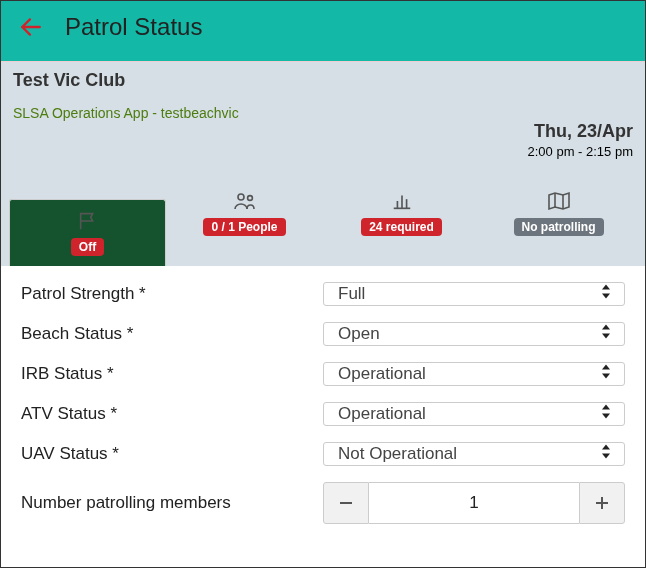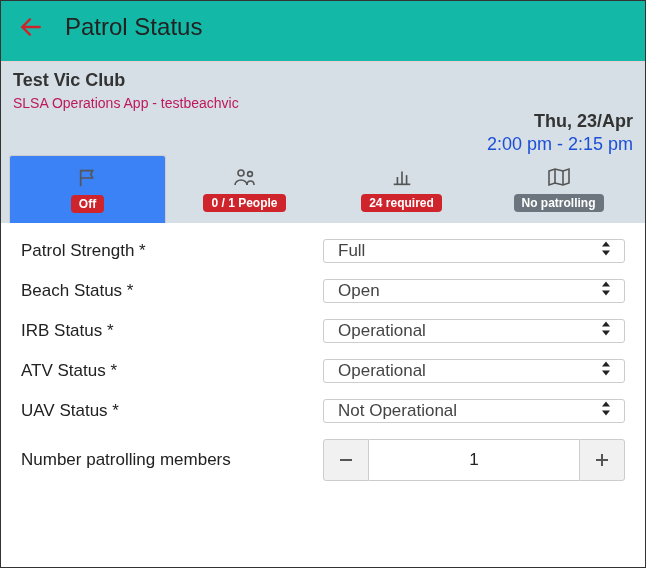--- a/index.html
+++ b/index.html
@@ -5,28 +5,28 @@
   * { box-sizing: border-box; margin: 0; padding: 0; }
   html, body { width: 646px; height: 568px; font-family: "Segoe UI", Arial, sans-serif; background: #fff; }
   .app { width: 646px; height: 568px; border: 1px solid #333; display: flex; flex-direction: column; overflow: hidden; }
 
   .topbar { display: flex; align-items: center; padding: 10px 14px 18px 14px; border-bottom: 1px solid #f0cfd0; background: #14b8a6; }
   .back-btn { width: 32px; height: 32px; display: flex; align-items: center; justify-content: center; cursor: pointer; color: #d0242c; }
   .page-title { font-size: 24px; font-weight: 400; color: #222; margin-left: 18px; }
 
   .header { background: #d5dfe5; padding: 8px 12px 0 12px; display: flex; justify-content: space-between; flex-direction: column; }
   .header-left .club { font-size: 18px; font-weight: 600; color: #333; }
-  .header-left .subtitle { font-size: 14px; color: #be185d; margin-top: 4px; }
+  .header-left .subtitle { font-size: 14px; color: #4d7c0f; margin-top: 14px; }
   .header-right { text-align: right; }
   .header-right .date { font-size: 18px; font-weight: 600; color: #333; }
-  .header-right .time { font-size: 18px; color: #1d4ed8; margin-top: 2px; }
+  .header-right .time { font-size: 13px; color: #000000; margin-top: 2px; }
 
   .tabs { background: #d5dfe5; display: flex; padding: 0 8px; }
   .tab { flex: 1; display: flex; flex-direction: column; align-items: center; justify-content: center; gap: 6px; padding: 10px 0 10px 0; cursor: pointer; border: 1px solid transparent; }
-  .tab.active { background: #3b82f6; border: 1px solid #ccc; border-bottom: none; border-radius: 3px 3px 0 0; }
+  .tab.active { background: #14532d; border: 1px solid #ccc; border-bottom: none; border-radius: 3px 3px 0 0; margin-top: 40px; }
   .tab-icon { color: #555; height: 22px; display: flex; align-items: center; }
   .badge { font-size: 12px; font-weight: 600; color: #fff; padding: 2px 8px; border-radius: 4px; }
   .badge.red { background: #d0242c; }
   .badge.gray { background: #6c757d; }
 
   .form { background: #fff; padding: 16px 20px; display: flex; flex-direction: column; gap: 16px; flex: 1; }
   .row { display: flex; align-items: center; }
   .row-label { flex: 1; font-size: 17px; color: #222; }
   .row-control { flex: 1; }
 

